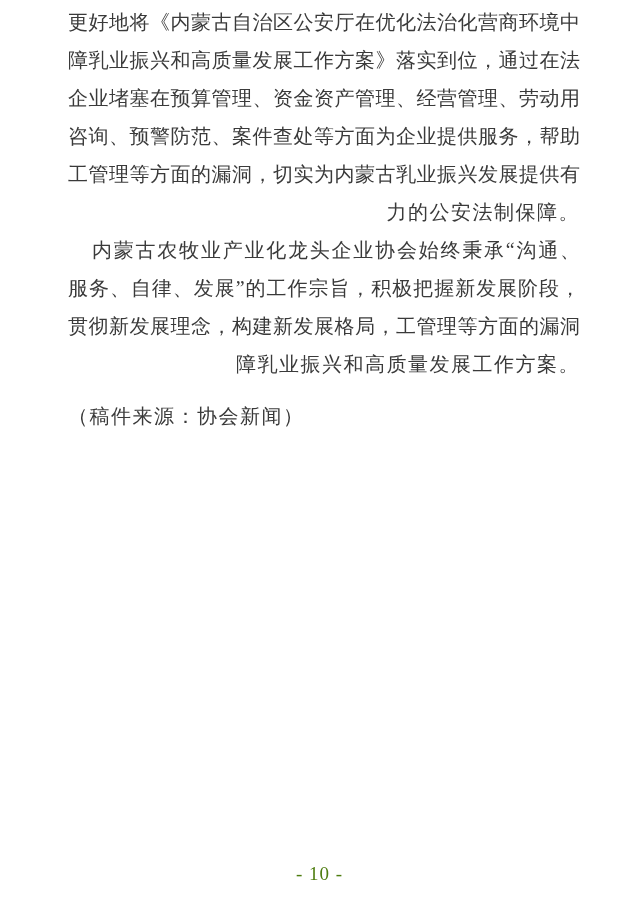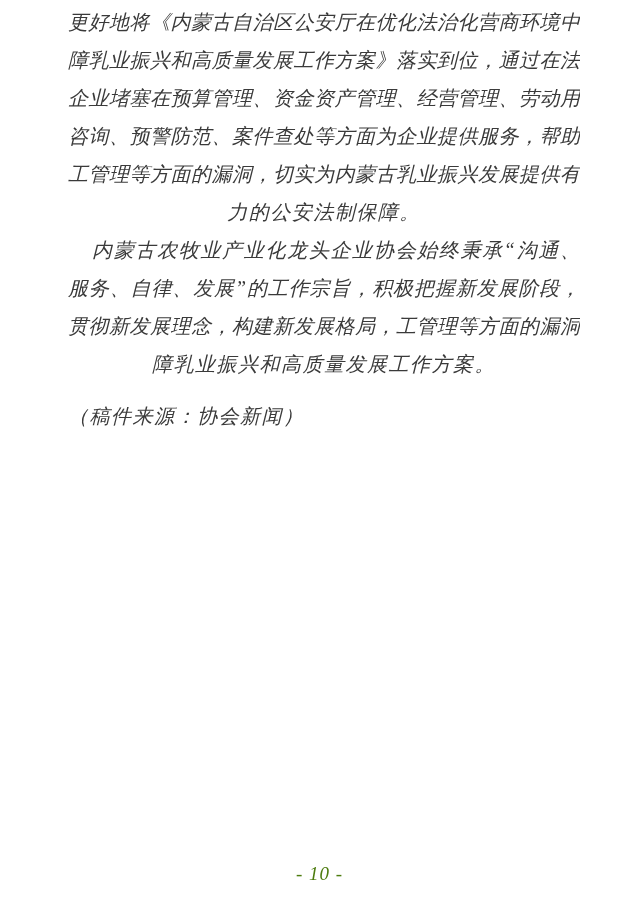--- a/index.html
+++ b/index.html
@@ -33,21 +33,21 @@
     overflow: hidden;
   }
   
   .line.full {
     text-align: justify;
     text-align-last: justify;
     text-justify: inter-character;
   }
   
   .line.last {
-    text-align: center;
+    text-align: right;
     letter-spacing: 1.5px;
   }
   .para.indent .line:first-child {
     text-indent: 24px;
   }
   .source-line {
     height: 38px;
     line-height: 38px;
     margin-top: 14px;
     text-align: left;
@@ -62,21 +62,21 @@
   }
   .page-number {
     font-size: 19px;
     color: #4d7c0f;
     letter-spacing: 1px;
   }
 </style>
 </head>
 <body>
 
-<div class="page" style="background: rgb(255, 255, 255); font-style: italic;">
+<div class="page" style="background: rgb(255, 255, 255);">
 
   <div class="body-text" id="body-text" style="color: rgb(58, 58, 58);">
 
     <div class="para">
         <div class="line full">更好地将《内蒙古自治区公安厅在优化法治化营商环境中</div>
         <div class="line full">障乳业振兴和高质量发展工作方案》落实到位，通过在法律</div>
         <div class="line full">企业堵塞在预算管理、资金资产管理、经营管理、劳动用</div>
         <div class="line full">咨询、预警防范、案件查处等方面为企业提供服务，帮助</div>
         <div class="line full">工管理等方面的漏洞，切实为内蒙古乳业振兴发展提供有</div>
         <div class="line last">力的公安法制保障。</div>

